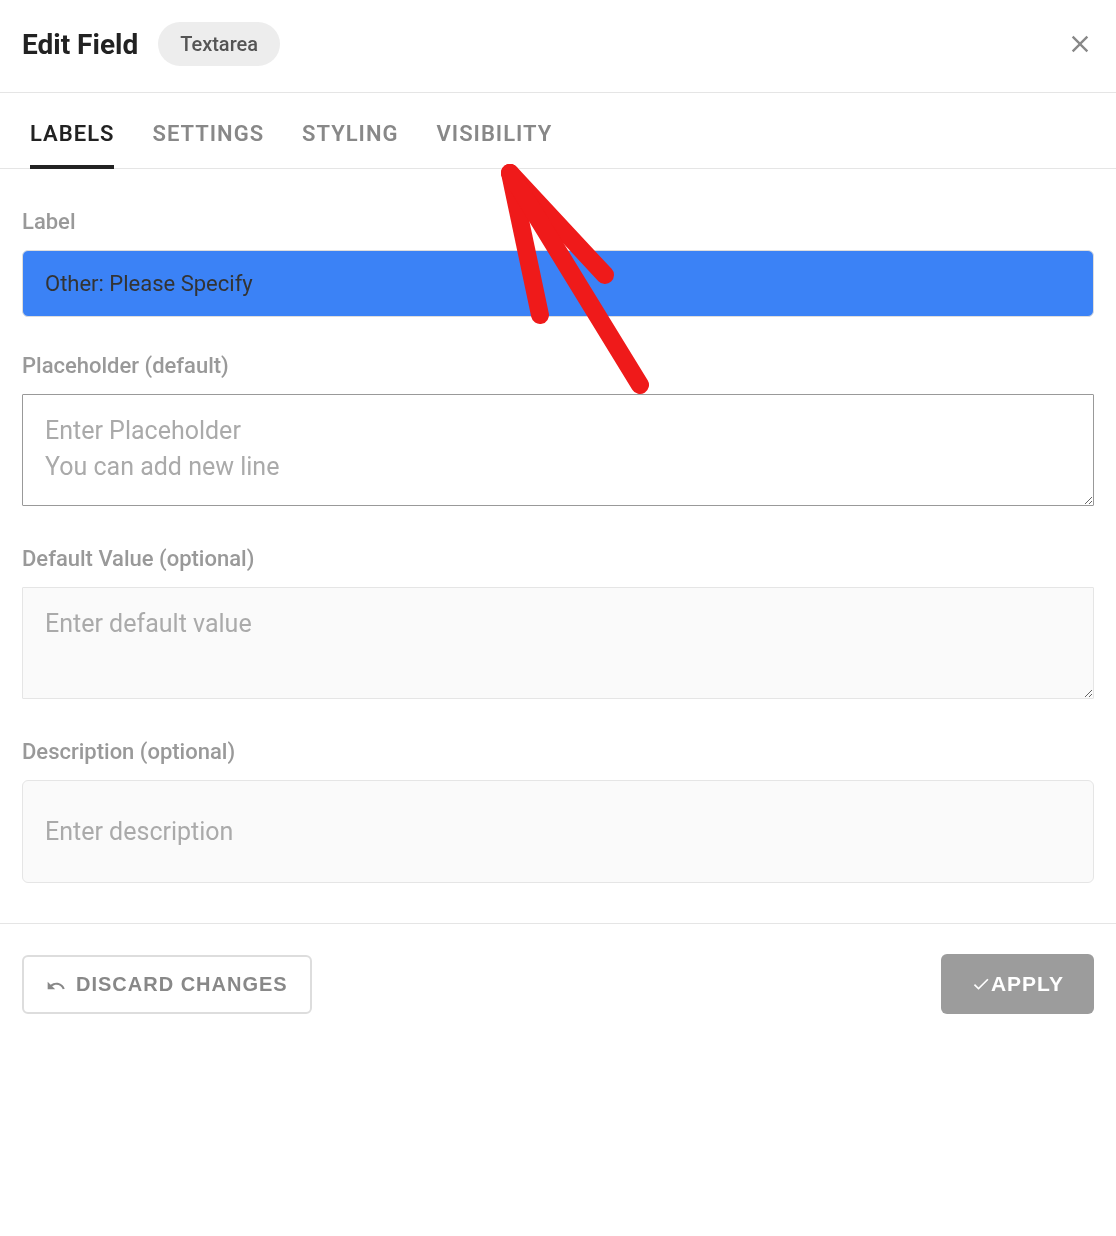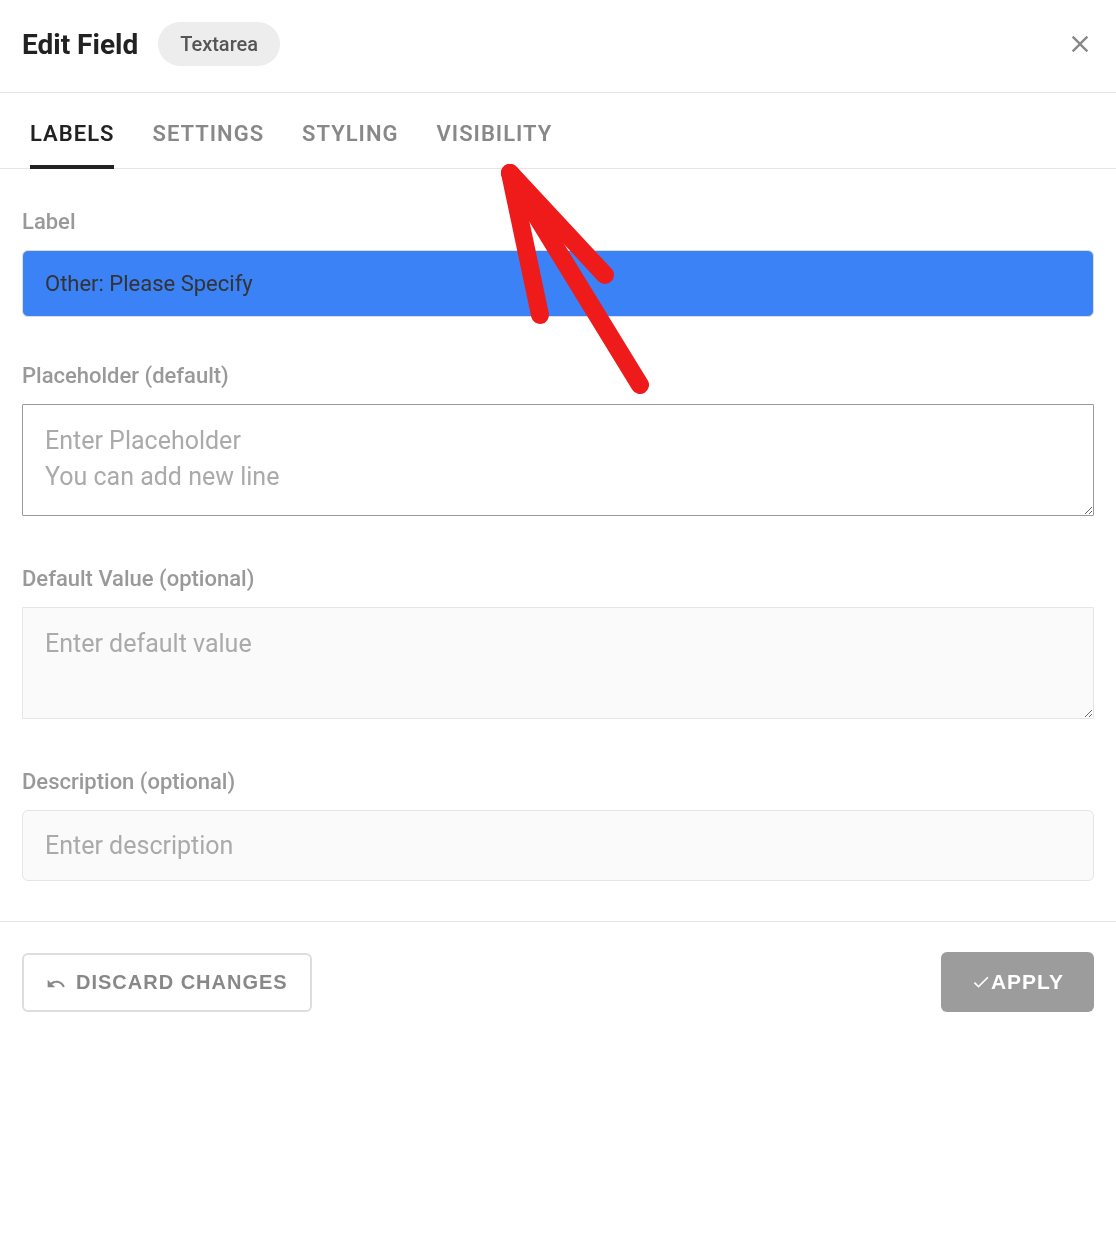--- a/index.html
+++ b/index.html
@@ -70,21 +70,21 @@
       left: 0;
       right: 0;
       bottom: -1px;
       height: 4px;
       background: #222;
     }
     .content {
       padding: 40px 22px 20px 22px;
     }
     .field-group {
-      margin-bottom: 46px;
+      margin-bottom: 36px;
     }
     .field-label {
       font-size: 22px;
       color: #999;
       font-weight: 500;
       margin-bottom: 16px;
       display: block;
     }
     .text-input {
       width: 100%;
@@ -115,21 +115,21 @@
     .textarea-input::placeholder {
       color: #aaa;
       white-space: pre-line;
     }
     .textarea-input.muted {
       border: 1px solid #e5e5e5;
       background: #fafafa;
     }
     .description-input {
       width: 100%;
-      padding: 20px 22px;
+      padding: 36px 22px;
       font-size: 25px;
       border: 1px solid #e5e5e5;
       border-radius: 6px;
       background: #fafafa;
       color: #333;
       font-family: inherit;
     }
     .description-input::placeholder {
       color: #aaa;
     }

